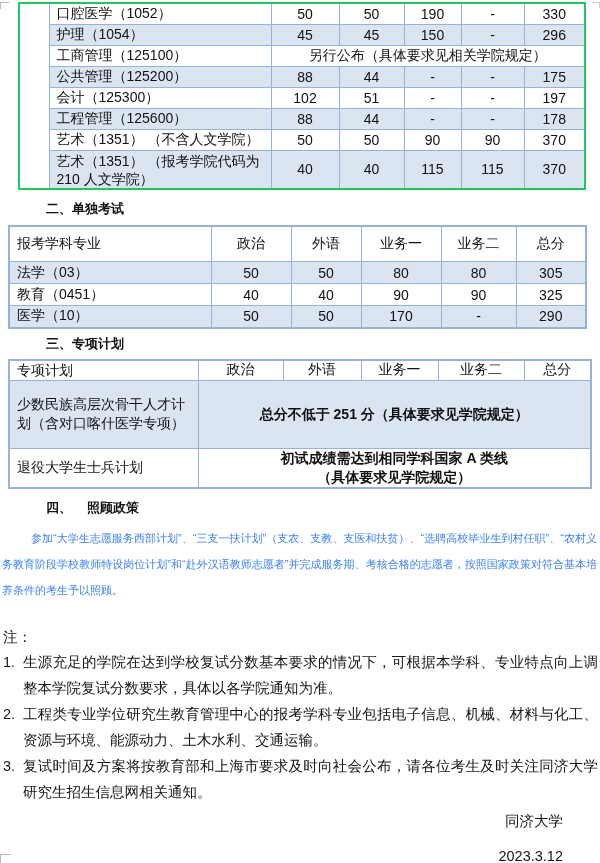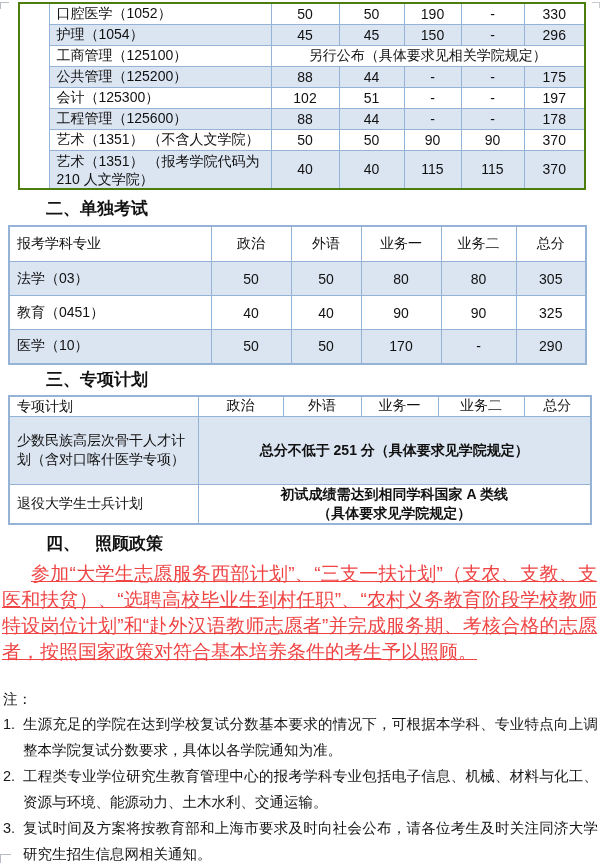--- a/index.html
+++ b/index.html
@@ -19,54 +19,53 @@
   .mark-tr { right: 0; top: 0; width: 8px; height: 6px; border-top: 1px solid #c6c9cf; border-right: 1px solid #c6c9cf; }
   .mark-bl { left: 0; top: 852px; width: 11px; height: 9px; border-top: 1px solid #b8bcc4; border-left: 1px solid #b8bcc4; }
 
   table { border-collapse: collapse; table-layout: fixed; }
   td { border: 1px solid #95b3d7; font-size: 14px; color: #111; overflow: hidden; }
   .alt td { background: #dbe5f1; }
   .name { text-align: left; padding: 0 4px 0 7px; }
   .num  { text-align: center; padding: 0 2px; }
 
   
-  .t1 { margin: 2px 0 0 18px; width: 566px; border: 2px solid #4d7c0f; }
+  .t1 { margin: 2px 0 0 18px; width: 566px; border: 2px solid #22c55e; }
   .t1 tr { height: 21px; }
   .t1 tr.two { height: 38px; border-radius: 7px; }
   .t1 tr.two .name { line-height: 18px; padding-top: 1px; }
   .t1 .strip { background: #ffffff; }
 
   
   .t2 { margin: 7px 0 0 8px; width: 577px; border: 2px solid #95b3d7; }
-  .t2 tr { height: 34px; }
+  .t2 tr { height: 22px; }
   .t2 tr.hdr { height: 36px; }
 
   
   .t3 { margin: 6px 0 0 8px; width: 582px; border: 2px solid #95b3d7; }
   .t3 tr.hdr { height: 16px; }
   .t3 tr.tall { height: 68px; }
   .t3 tr.mid  { height: 31px; margin-top: 28px; }
   .t3 .name { line-height: 19px; }
   .t3 .bigspan { text-align: center; font-weight: bold; line-height: 19px; }
 
   .sec {
-    font-size: 17px; font-weight: bold; color: #121212;
+    font-size: 13px; font-weight: bold; color: #121212;
     margin-left: 46px; line-height: 18px;
   }
   .sec2 { margin-top: 10px; }
   .sec3 { margin-top: 6px; }
   .sec4 { margin-top: 10px; }
   .sec4 .gap { margin-left: 15px; }
 
   .para {
     margin: 8px 3px 0 2px;
-    font-size: 19px; line-height: 26px;
-    text-indent: 29px; color: #ef4444;
+    font-size: 11px; line-height: 26px;
+    text-indent: 29px; color: #3b82f6;
     text-align: justify;
-    text-decoration: underline;
   }
 
   .note-label { margin: 22px 0 0 3px; font-size: 14.5px; line-height: 24px; color: #151515; }
   .notes { margin: 0 2px 0 3px; }
   .note-item { display: flex; font-size: 14.5px; line-height: 26px; color: #151515; }
   .note-no { width: 20px; flex: 0 0 20px; }
   .note-text { flex: 1; text-align: justify; }
 
   .sig { margin: 6px 37px 0 0; text-align: right; font-size: 14.5px; line-height: 21px; color: #151515; }
 </style>

